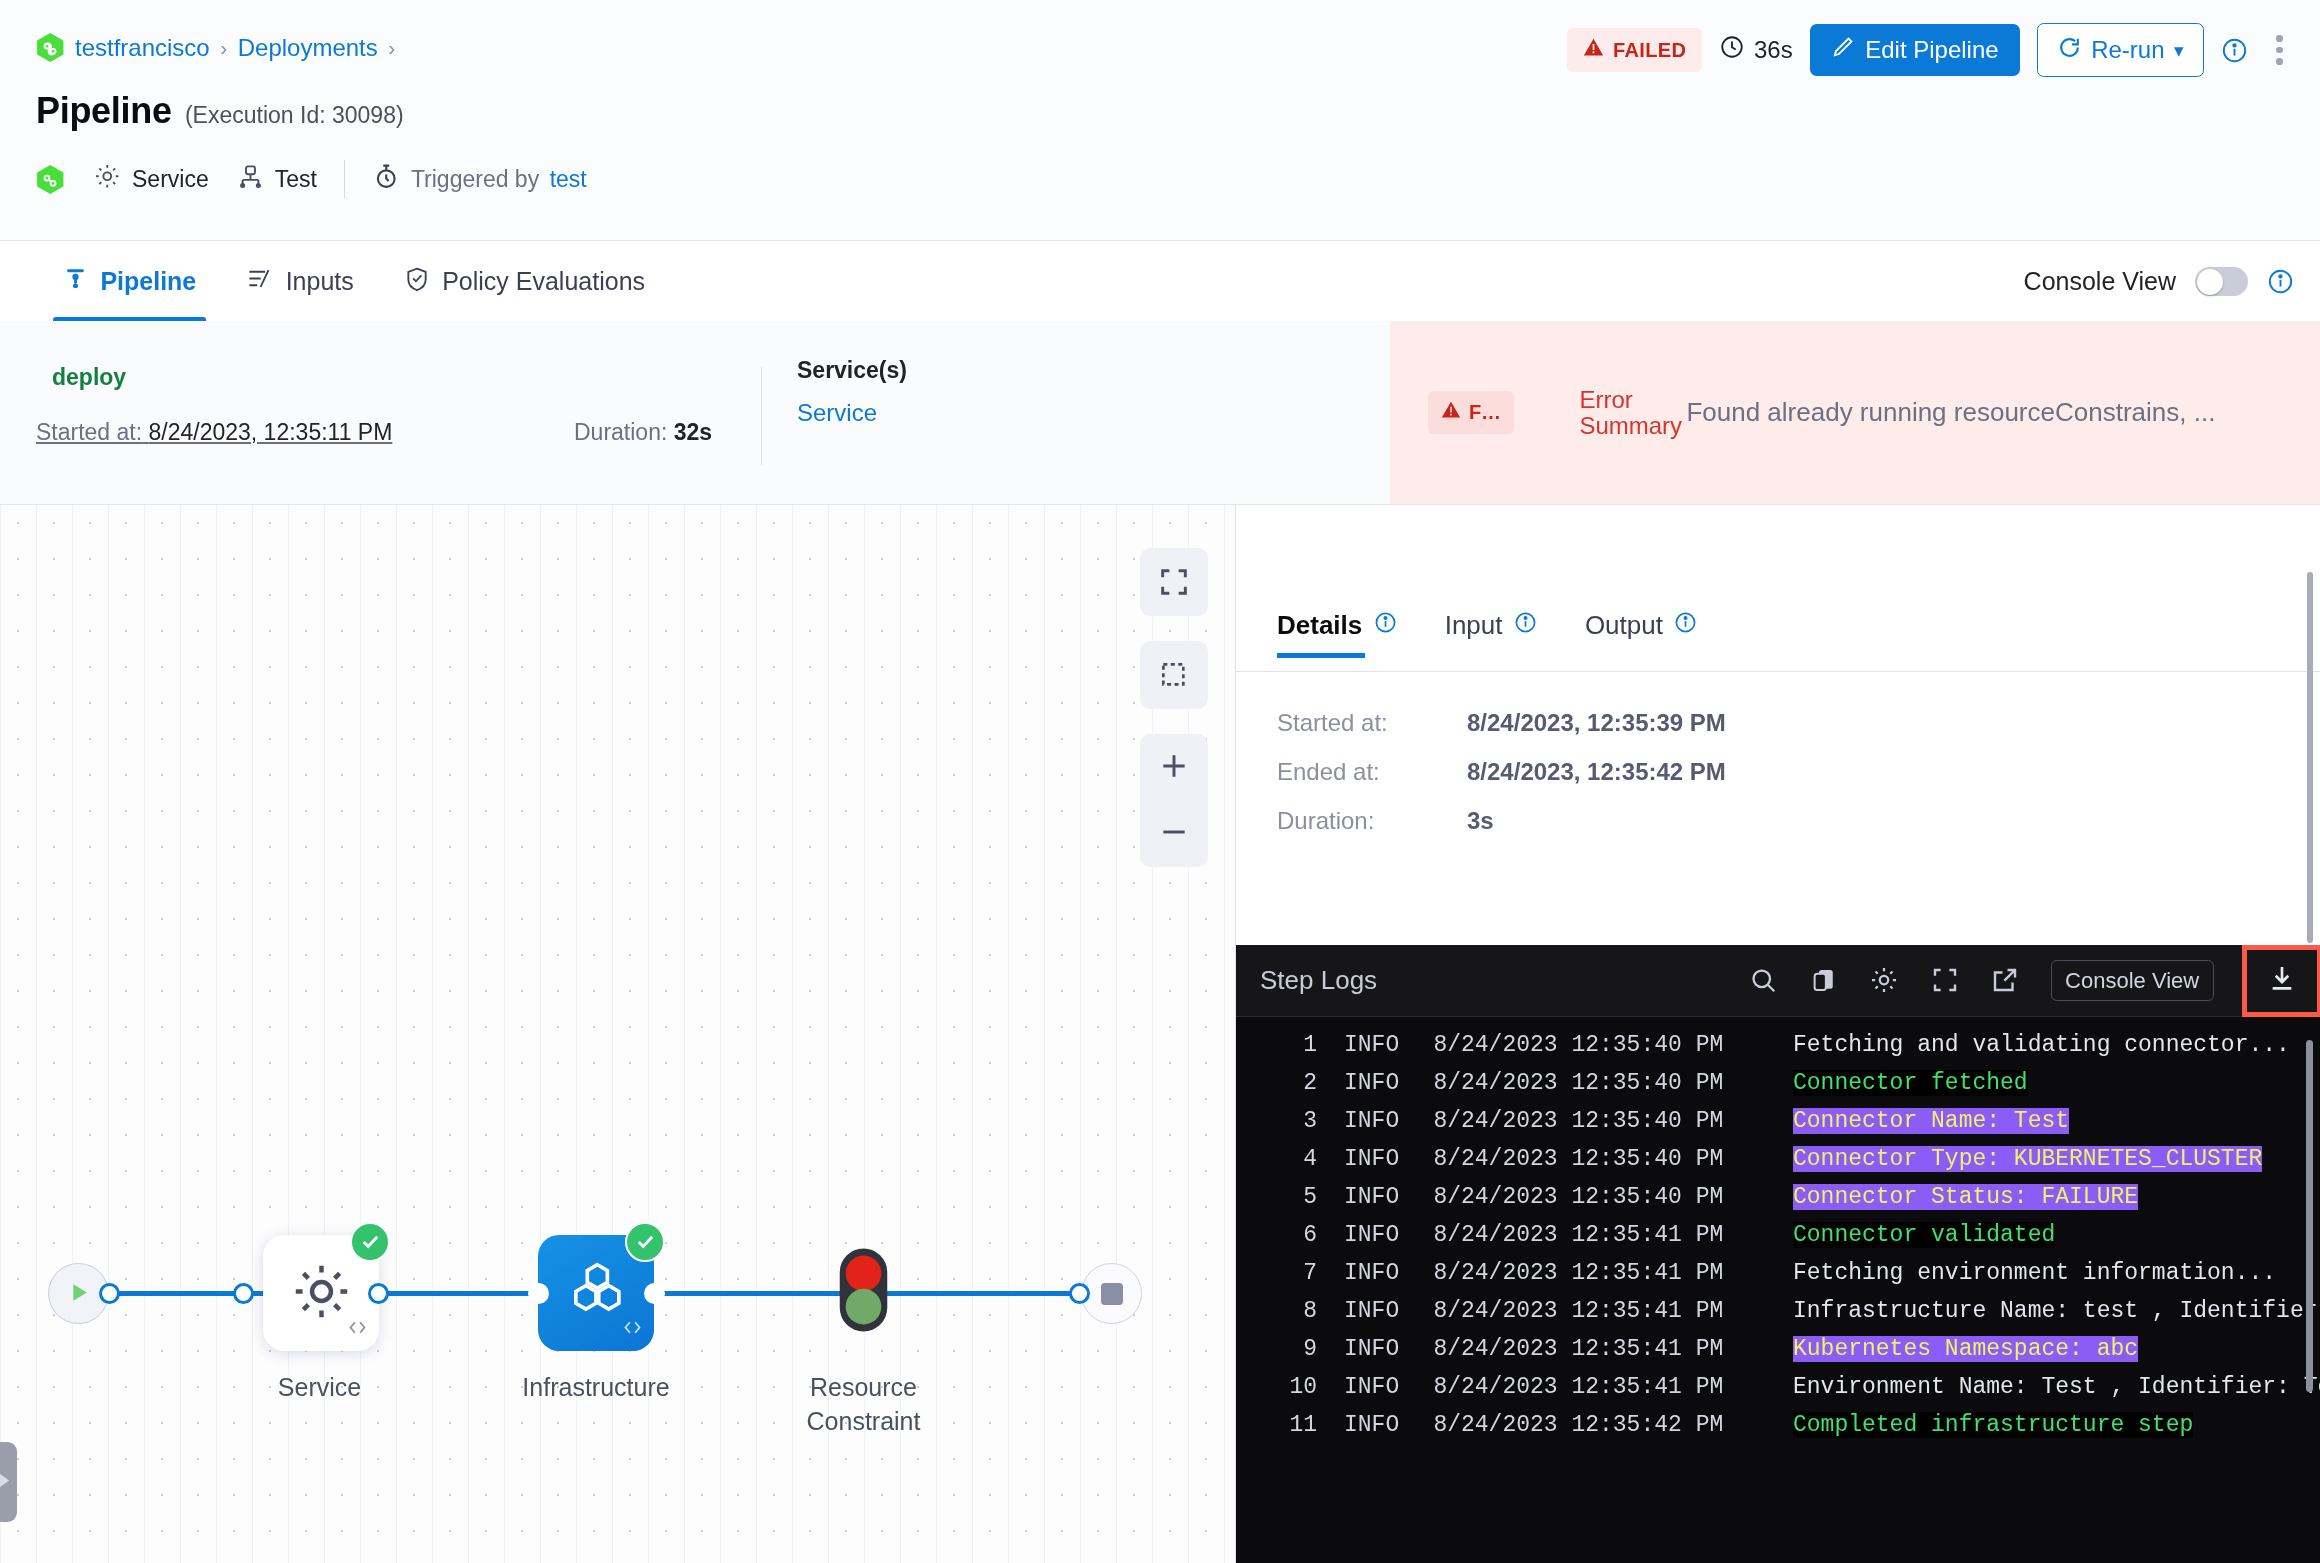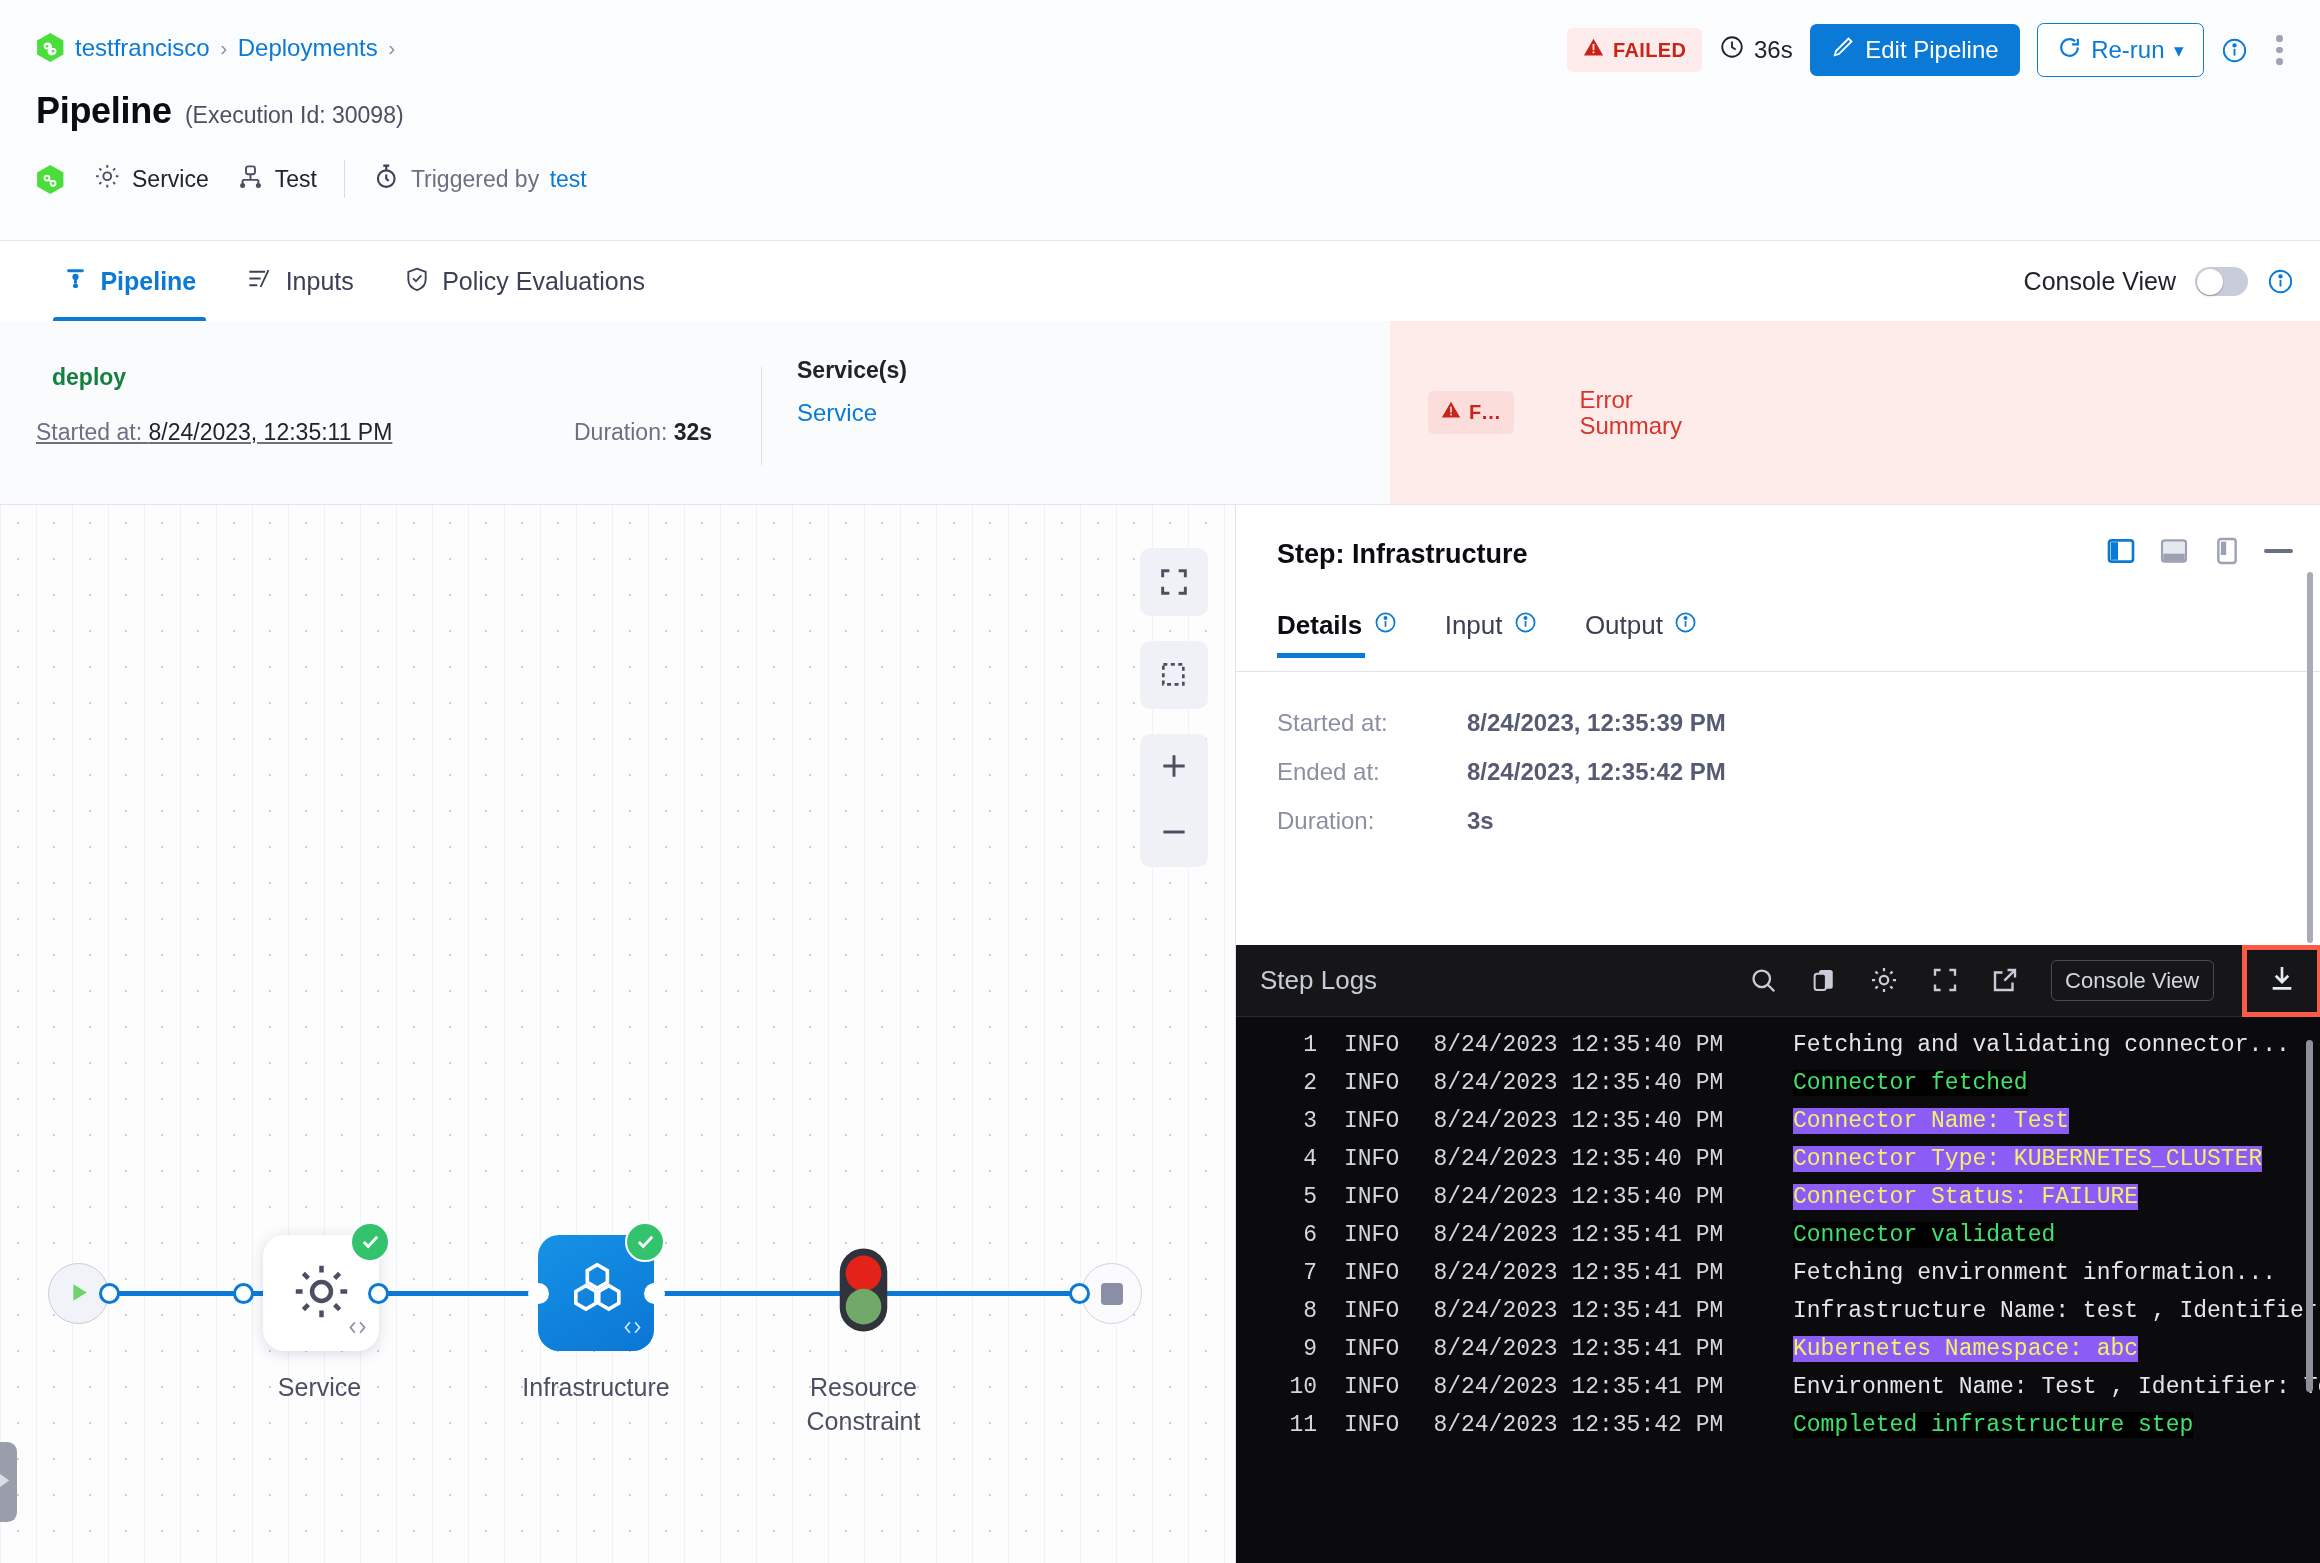--- a/index.html
+++ b/index.html
@@ -451,20 +451,21 @@
           <rect x="11" y="8" width="2" height="7" fill="#fbdedb"></rect>
           <rect x="11" y="16.5" width="2" height="2" fill="#fbdedb"></rect>
         </svg>
     </span>
     <span>F…</span>
   </div>
   <div id="err-label">
     <div>Error</div>
     <div>Summary</div>
   </div>
+  <div id="err-text">Found already running resourceConstrains, ...</div>
 </div>
 
 <div id="canvas">
 
   <div id="edge-line"></div>
 
   <div id="start-node">
     <span>
       <svg width="25" height="25" viewBox="0 0 24 24" fill="#6fd46f">
           <path d="M7 4l13 8-13 8z"></path>
@@ -563,44 +564,20 @@
     <span>
       <svg width="17" height="21" viewBox="0 0 18 22" fill="#dcdde4">
           <path d="M4 4l10 7-10 7z"></path>
         </svg>
     </span>
   </div>
 </div>
 
 <div id="rpanel">
 
-  <div id="rp-head">
-    <div id="step-title">Step: Infrastructure</div>
-    <div id="layout-icons">
-      <span class="layout-ic">
-        <svg width="32" height="32" viewBox="0 0 24 24">
-            <rect x="3" y="4" width="18" height="16" rx="2" fill="none" stroke="#0b7ad6" stroke-width="2"></rect>
-            <rect x="4.4" y="5.4" width="5.4" height="13.2" fill="#0b7ad6"></rect>
-          </svg>
-      </span>
-      <span class="layout-ic">
-        <svg width="32" height="32" viewBox="0 0 24 24">
-            <rect x="3" y="4" width="18" height="16" rx="2" fill="#e6e8f0" stroke="#9da1b3" stroke-width="1.6"></rect>
-            <rect x="4" y="14" width="16" height="5.4" fill="#9da1b3"></rect>
-          </svg>
-      </span>
-      <span class="layout-ic">
-        <svg width="32" height="32" viewBox="0 0 24 24">
-            <rect x="5.5" y="3" width="13" height="18" rx="2" fill="none" stroke="#9da1b3" stroke-width="1.8"></rect>
-            <rect x="7.4" y="5" width="4" height="10" fill="#9da1b3"></rect>
-          </svg>
-      </span>
-      <span id="minimize"></span>
-    </div>
-  </div>
 
   <div id="rp-tabs">
     <div class="rtab active">
       <span>Details</span>
       <span>
         <svg width="23" height="23" viewBox="0 0 24 24" fill="none" stroke="#0b7ad6" stroke-width="1.8">
             <circle cx="12" cy="12" r="9.5"></circle>
             <path d="M12 10.5v6"></path>
             <circle cx="12" cy="7.2" r="1.2" fill="#0b7ad6"></circle>
           </svg>

